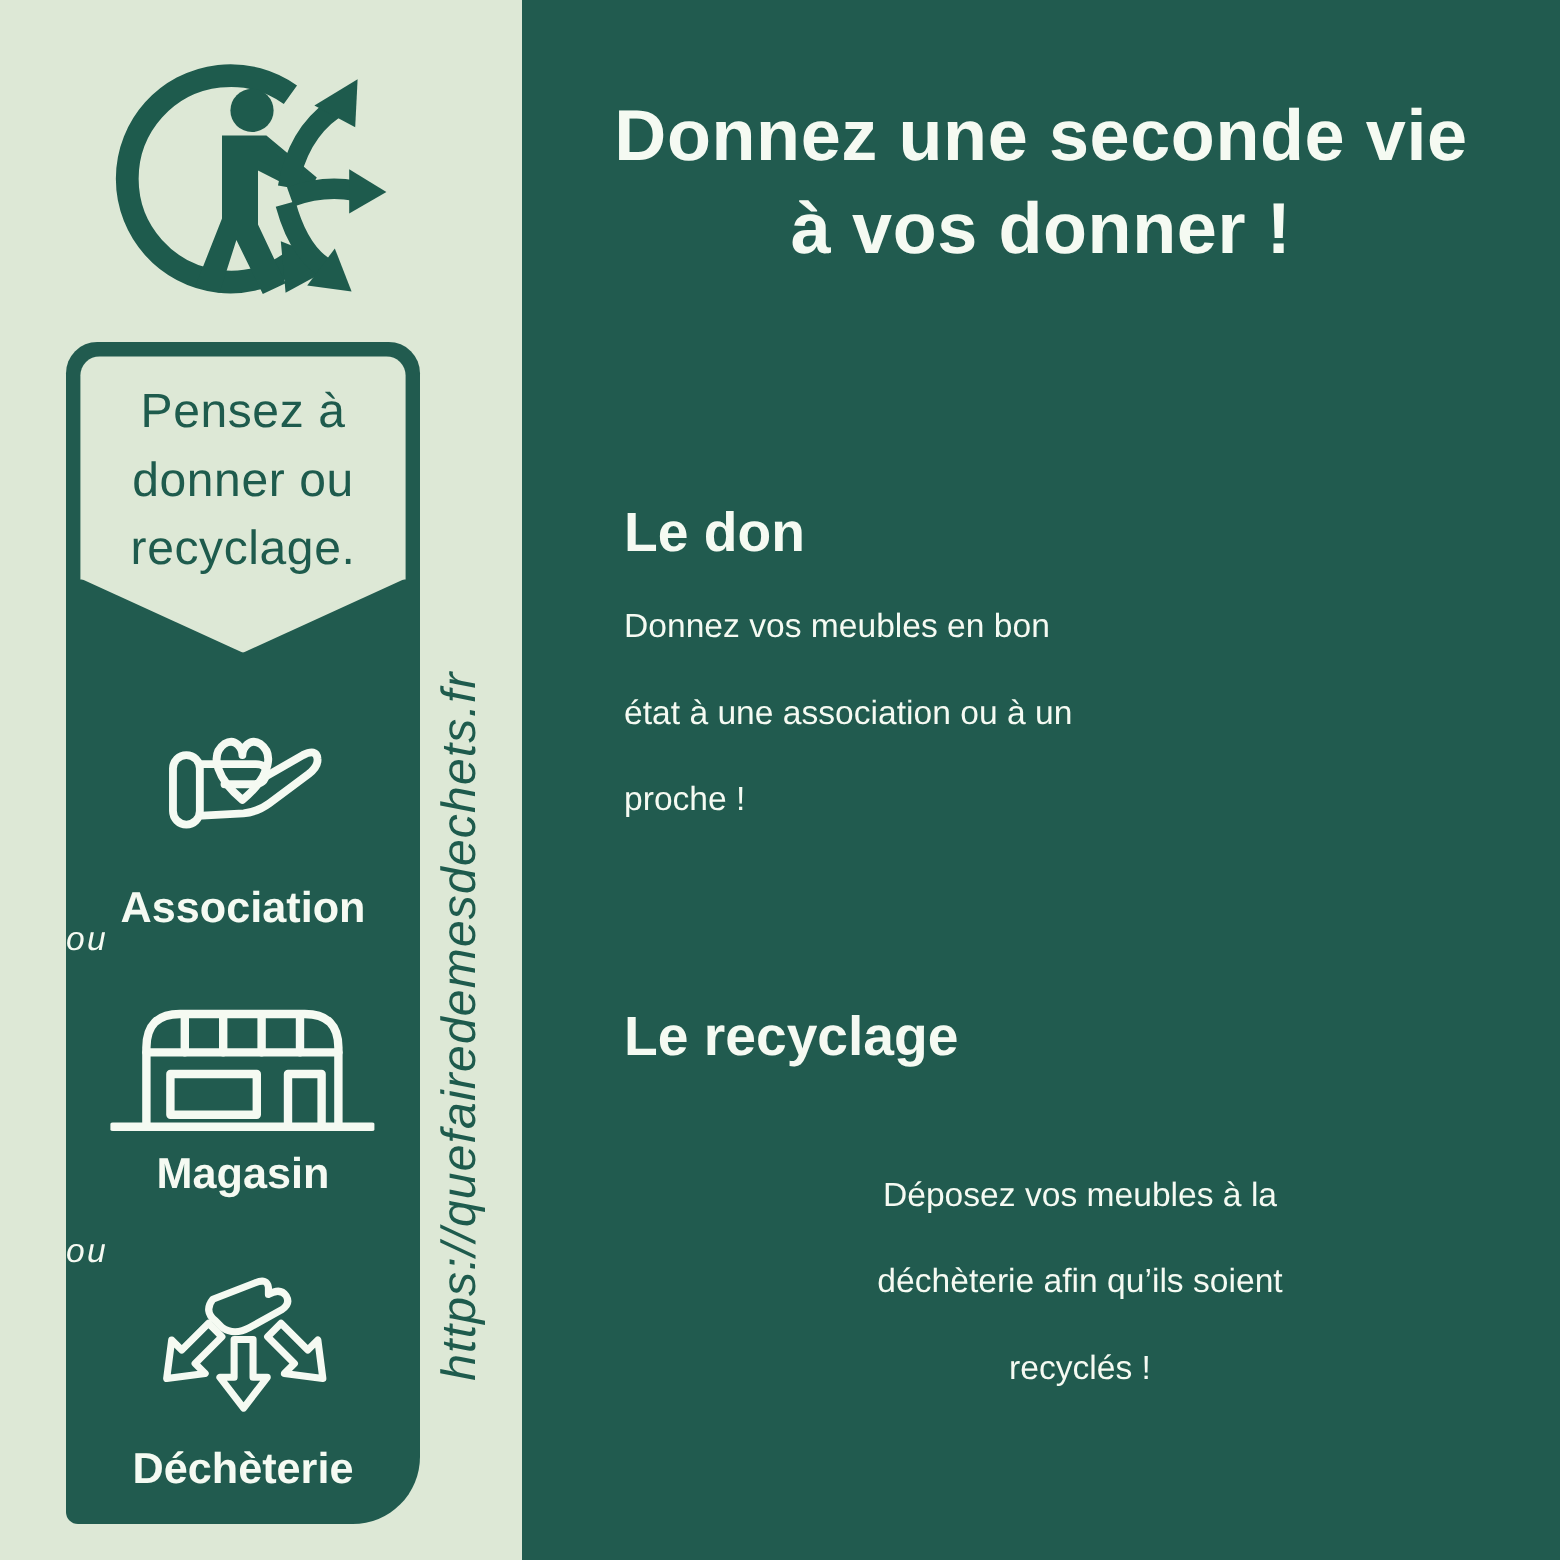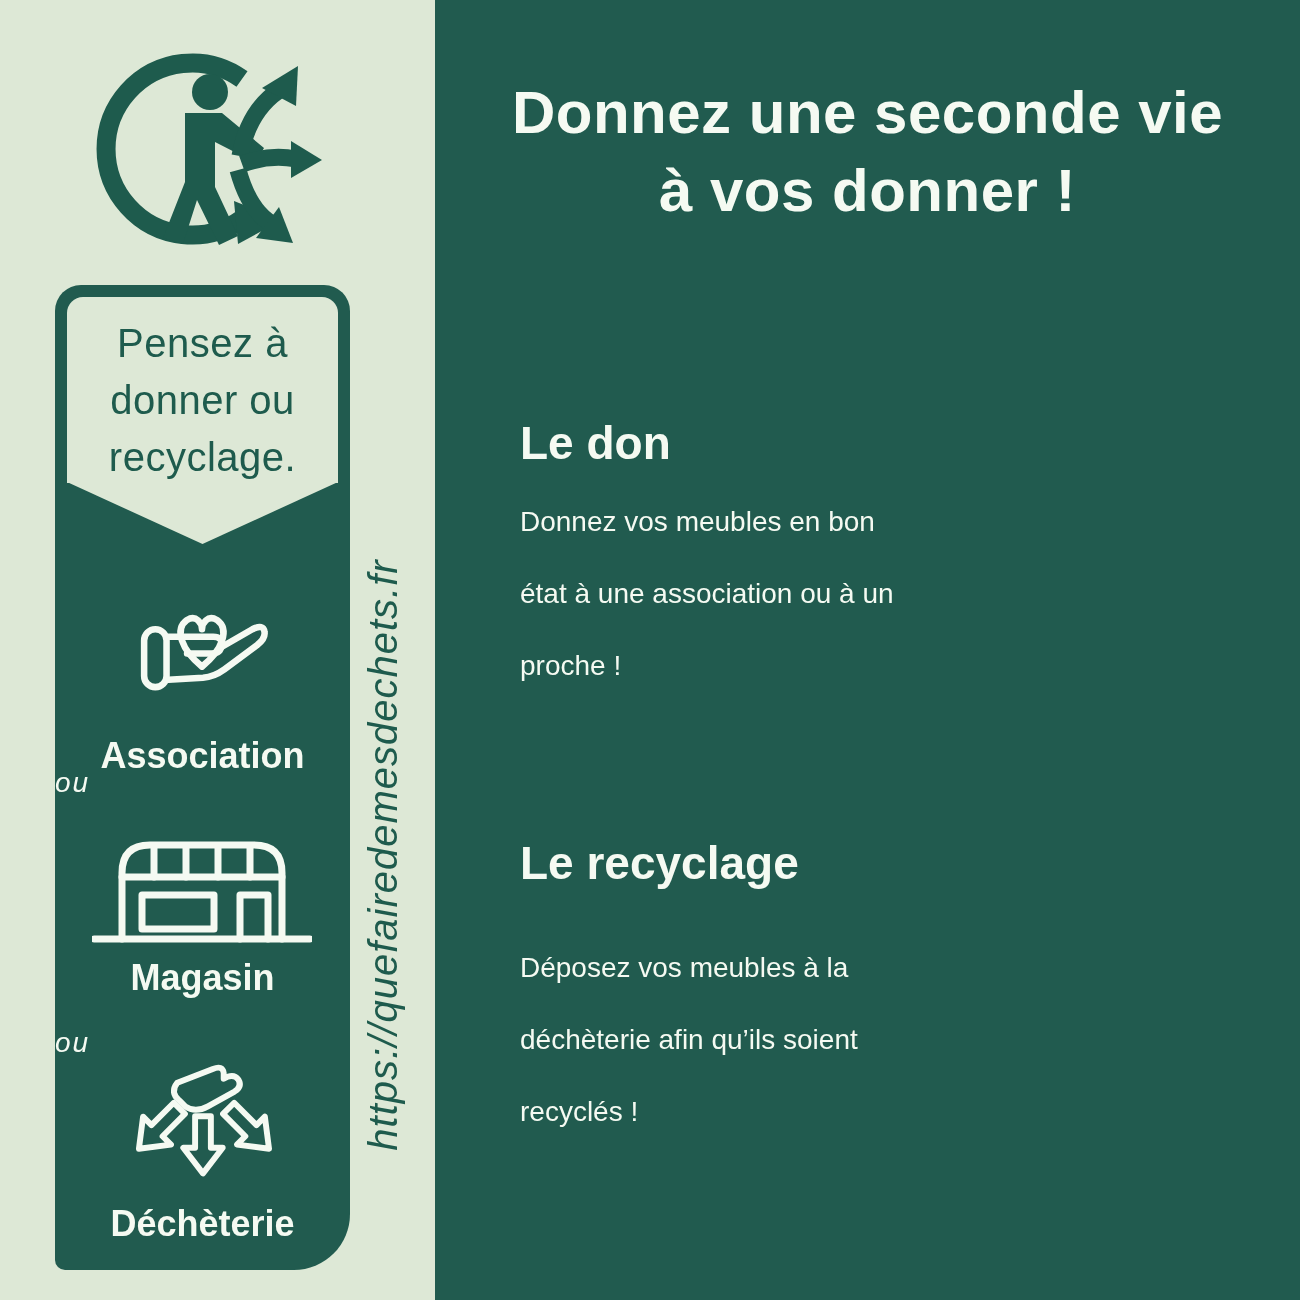--- a/index.html
+++ b/index.html
@@ -47,21 +47,21 @@
   .right-panel{position:absolute;left:435px;top:0;width:865px;height:1300px;background:var(--green);color:var(--paper);padding-left:44px;}
   .panel-title{position:absolute;left:0;right:0;top:74px;text-align:center;
           font-weight:bold;font-size:60px;line-height:78px;letter-spacing:.5px;}
   .panel-title span{display:block;}
   .sec-heading{position:absolute;left:85px;font-weight:bold;font-size:46px;}
   .sec-body{position:absolute;left:85px;width:760px;font-size:28px;line-height:72px;}
   .sec-body span{display:block;}
   .h-don{top:416px;text-align:right;}
   .b-don{top:486px;}
   .h-rec{top:836px;}
-  .b-rec{top:932px;}
+  .b-rec{top:960px;text-align:center;}
 
   svg{display:block;width:100%;height:100%;}
 </style>
 </head>
 <body>
 
 <div class="canvas">
 
   <div class="left-col">
 

